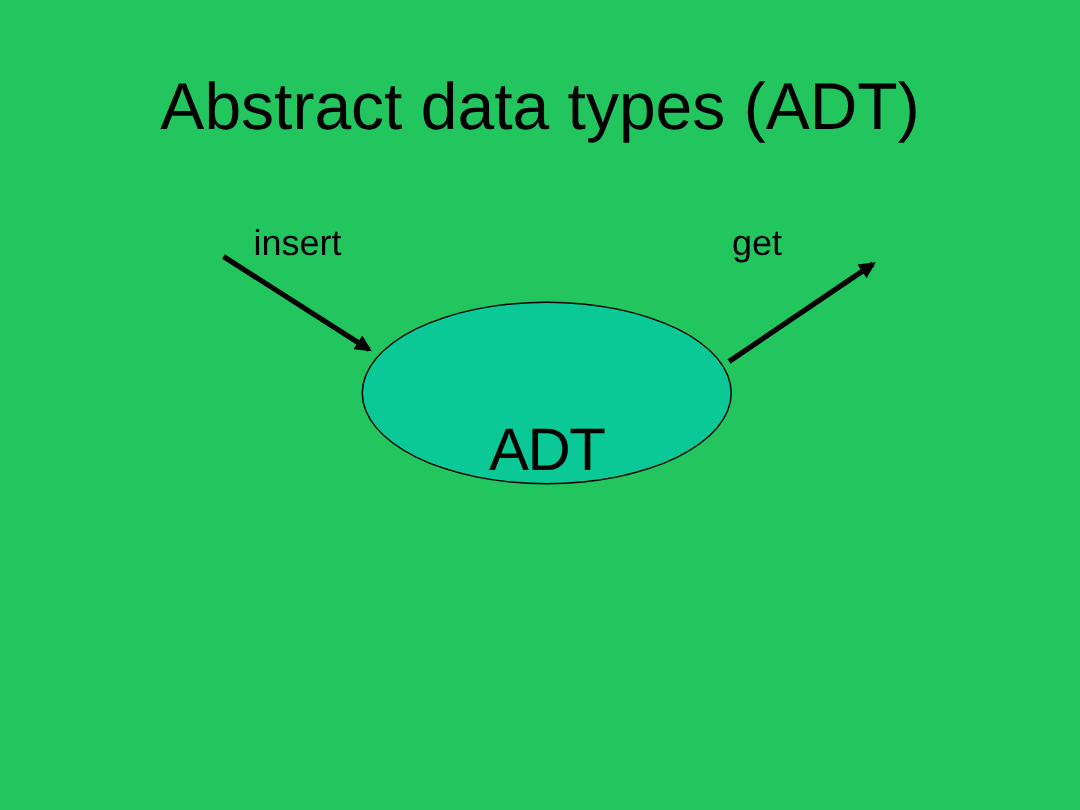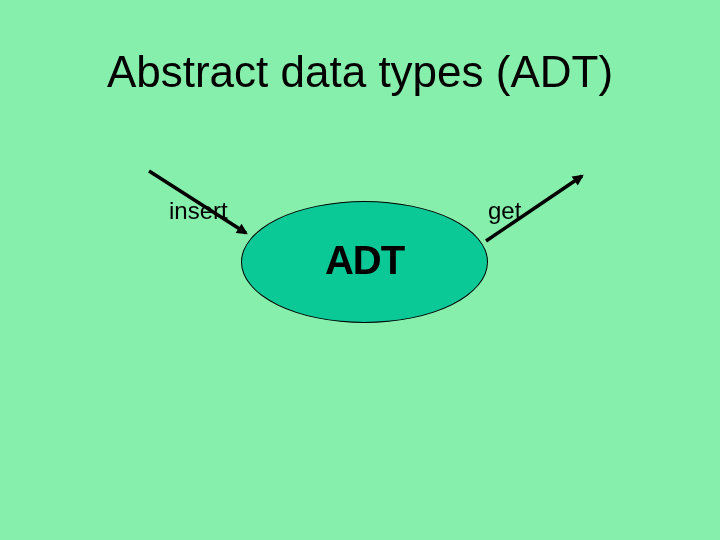--- a/index.html
+++ b/index.html
@@ -4,21 +4,21 @@
 <style>
   html, body {
     margin: 0;
     padding: 0;
     background: #ffffff;
   }
   .slide {
     position: relative;
     width: 720px;
     height: 540px;
-    background: #86efac;
+    background: #22c55e;
     overflow: hidden;
     font-family: "Liberation Sans", "DejaVu Sans", sans-serif;
     color: #000000;
   }
   .slide-title {
     position: absolute;
     top: 47px;
     left: 0;
     width: 720px;
     text-align: center;
@@ -28,21 +28,20 @@
     letter-spacing: 0px;
     color: #000000;
     white-space: nowrap;
   }
   .arrow-label {
     position: absolute;
     font-size: 24px;
     line-height: 24px;
     color: #000000;
     white-space: nowrap;
-    margin-top: 48px;
   }
   .label-insert {
     left: 169px;
     top: 151px;
   }
   .label-get {
     left: 488px;
     top: 151px;
   }
   .arrow-layer {
@@ -55,24 +54,23 @@
   .adt-ellipse {
     position: absolute;
     left: 241px;
     top: 201px;
     width: 247px;
     height: 122px;
     border-radius: 50%;
     border: 1.5px solid #000000;
     background: #0bc997;
     display: flex;
-    align-items: center;
+    align-items: flex-end;
     justify-content: center;
     box-sizing: border-box;
-    font-weight: bold;
   }
   .adt-ellipse span {
     font-size: 40px;
     line-height: 1;
     color: #000000;
     letter-spacing: -1px;
     transform: translateY(-2px);
   }
 </style>
 </head>

